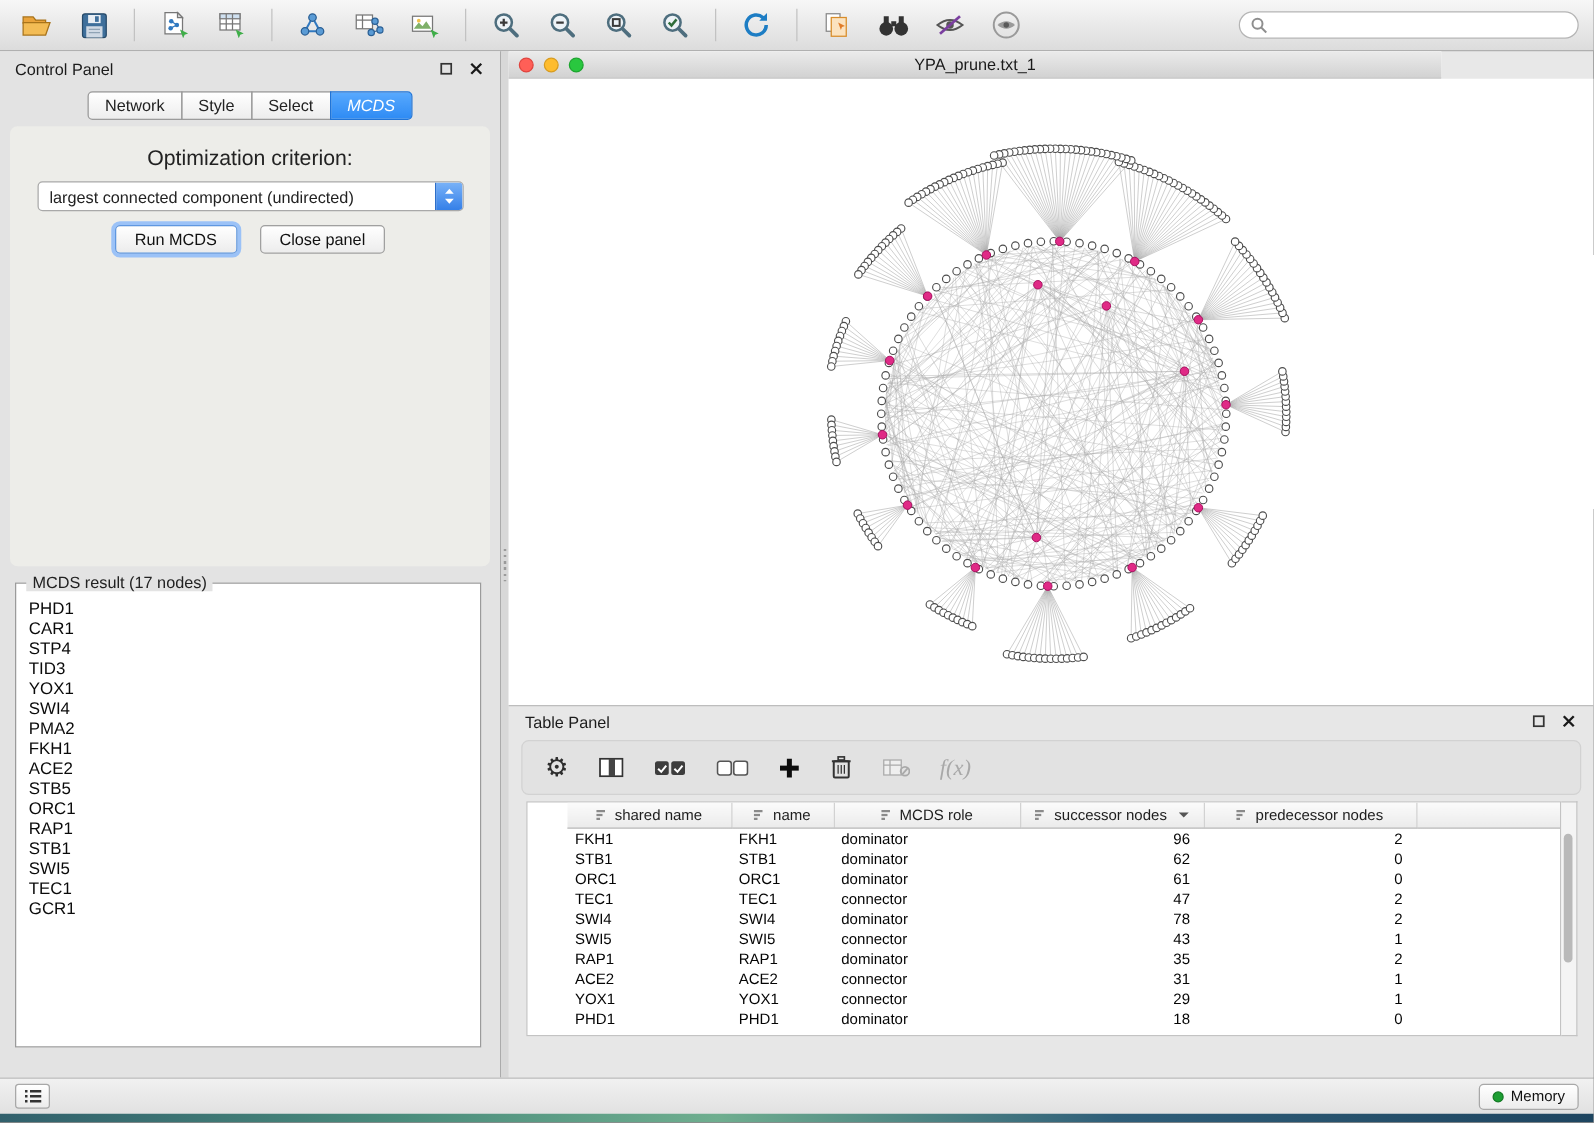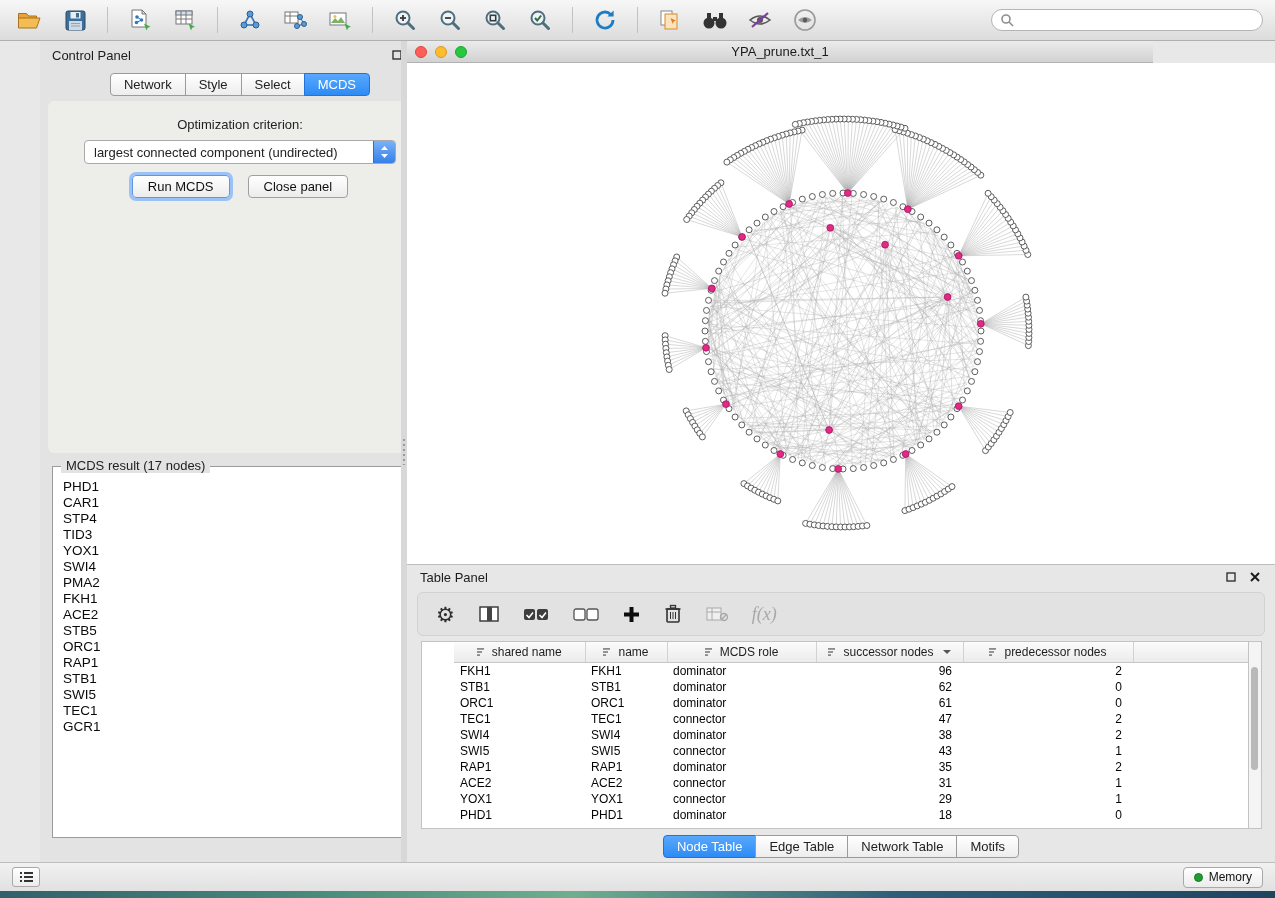--- a/index.html
+++ b/index.html
@@ -13,38 +13,38 @@
            display:flex;align-items:center;padding:0 12px;gap:9px;}
   .tool-btn{width:36px;height:32px;display:flex;align-items:center;justify-content:center;
             background:transparent;border:none;padding:0;cursor:default;}
   .tool-sep{width:1px;height:26px;background:#c2c2c2;margin:0 5px;}
   .search-box{margin-left:auto;width:272px;height:22px;border:1px solid #b5b5b5;border-radius:12px;
               background:#fff;display:flex;align-items:center;padding:0 8px;gap:5px;box-sizing:border-box;}
   .search-box input{border:none;outline:none;flex:1;font-size:12px;font-family:inherit;background:transparent;}
 
   
   .control-panel{position:absolute;left:0;top:41px;width:401px;height:821px;background:#e3e3e3;
-                 border-right:1px solid #ababab;box-sizing:border-box;margin-left:40px;}
+                 border-right:1px solid #ababab;box-sizing:border-box;}
   .cp-header{position:absolute;top:0;left:0;right:0;height:28px;display:flex;align-items:center;padding:0 12px;}
   .cp-title,.tp-title{font-size:13px;color:#1c1c1c;}
   .panel-icons{margin-left:auto;display:flex;gap:10px;align-items:center;}
   .panel-icon-btn{background:none;border:none;padding:2px;display:flex;cursor:default;}
 
   .seg{display:flex;}
   .cp-tabs{position:absolute;top:32px;left:0;right:0;justify-content:center;}
   .seg-btn{font-size:13px;padding:3px 13px;background:linear-gradient(#ffffff,#ededed);
            border:1px solid #9b9b9b;margin-left:-1px;color:#222;cursor:default;white-space:nowrap;}
   .seg-btn:first-child{border-radius:4px 0 0 4px;margin-left:0;}
-  .seg-btn:last-child{border-radius:0 4px 4px 0;}
+  .seg-btn:last-child{border-radius:0 4px 4px 0;font-style:italic;}
   .seg-btn.active{background:linear-gradient(#58a9fe,#2e8bf4);border-color:#1f74d8;color:#fff;}
 
   .cp-inner{position:absolute;top:60px;left:8px;right:8px;height:352px;background:#edede9;
             border-radius:6px;text-align:center;}
-  .opt-label{margin-top:16px;font-size:13px;}
-  .dropdown{margin:8px auto 0;width:312px;height:24px;background:#fff;border:1px solid #a9a9a9;
+  .opt-label{margin-top:16px;font-size:17px;}
+  .dropdown{margin:8px auto 0;width:341px;height:24px;background:#fff;border:1px solid #a9a9a9;
             border-radius:4px;display:flex;align-items:center;box-sizing:border-box;overflow:hidden;}
   .dd-text{flex:1;font-size:13px;text-align:left;padding-left:9px;white-space:nowrap;}
   .dd-stepper{width:21px;height:100%;background:linear-gradient(#79b2f8,#3580e8);
               display:flex;align-items:center;justify-content:center;border-left:1px solid #2d6fca;}
   .btn-row{margin-top:11px;display:flex;justify-content:center;gap:18px;}
   .mac-btn{font-size:13px;font-family:inherit;padding:3px 15px;background:linear-gradient(#ffffff,#ececec);
            border:1px solid #a0a0a0;border-radius:4px;color:#111;cursor:default;}
   .mac-btn.focus{box-shadow:0 0 0 3px rgba(110,170,255,.65);border-color:#5f97e0;}
 
   .result-box{position:absolute;top:425px;left:12px;right:15px;height:372px;background:#fff;
@@ -1278,21 +1278,21 @@
               <td>TEC1</td>
               <td>connector</td>
               <td class="num">47</td>
               <td class="num">2</td>
               <td></td>
             </tr>
             <tr>
               <td>SWI4</td>
               <td>SWI4</td>
               <td>dominator</td>
-              <td class="num">38</td>
+              <td class="num">78</td>
               <td class="num">2</td>
               <td></td>
             </tr>
             <tr>
               <td>SWI5</td>
               <td>SWI5</td>
               <td>connector</td>
               <td class="num">43</td>
               <td class="num">1</td>
               <td></td>
@@ -1328,26 +1328,20 @@
               <td class="num">18</td>
               <td class="num">0</td>
               <td></td>
             </tr>
           </tbody>
       </table>
     </div>
     <div class="scroll-track">
         <div class="scroll-thumb"></div>
       </div>
-    <div class="seg tp-tabs" id="tp-tabs">
-        <div class="seg-btn active">Node Table</div>
-        <div class="seg-btn">Edge Table</div>
-        <div class="seg-btn">Network Table</div>
-        <div class="seg-btn">Motifs</div>
-      </div>
   </div>
 
   <div class="status-bar">
     <button class="list-btn">
       <svg width="16" height="12">
           <rect x="1" y="1" width="2" height="2" fill="#333"></rect>
           <rect x="5" y="1" width="10" height="2" fill="#333"></rect>
           <rect x="1" y="5" width="2" height="2" fill="#333"></rect>
           <rect x="5" y="5" width="10" height="2" fill="#333"></rect>
           <rect x="1" y="9" width="2" height="2" fill="#333"></rect>

